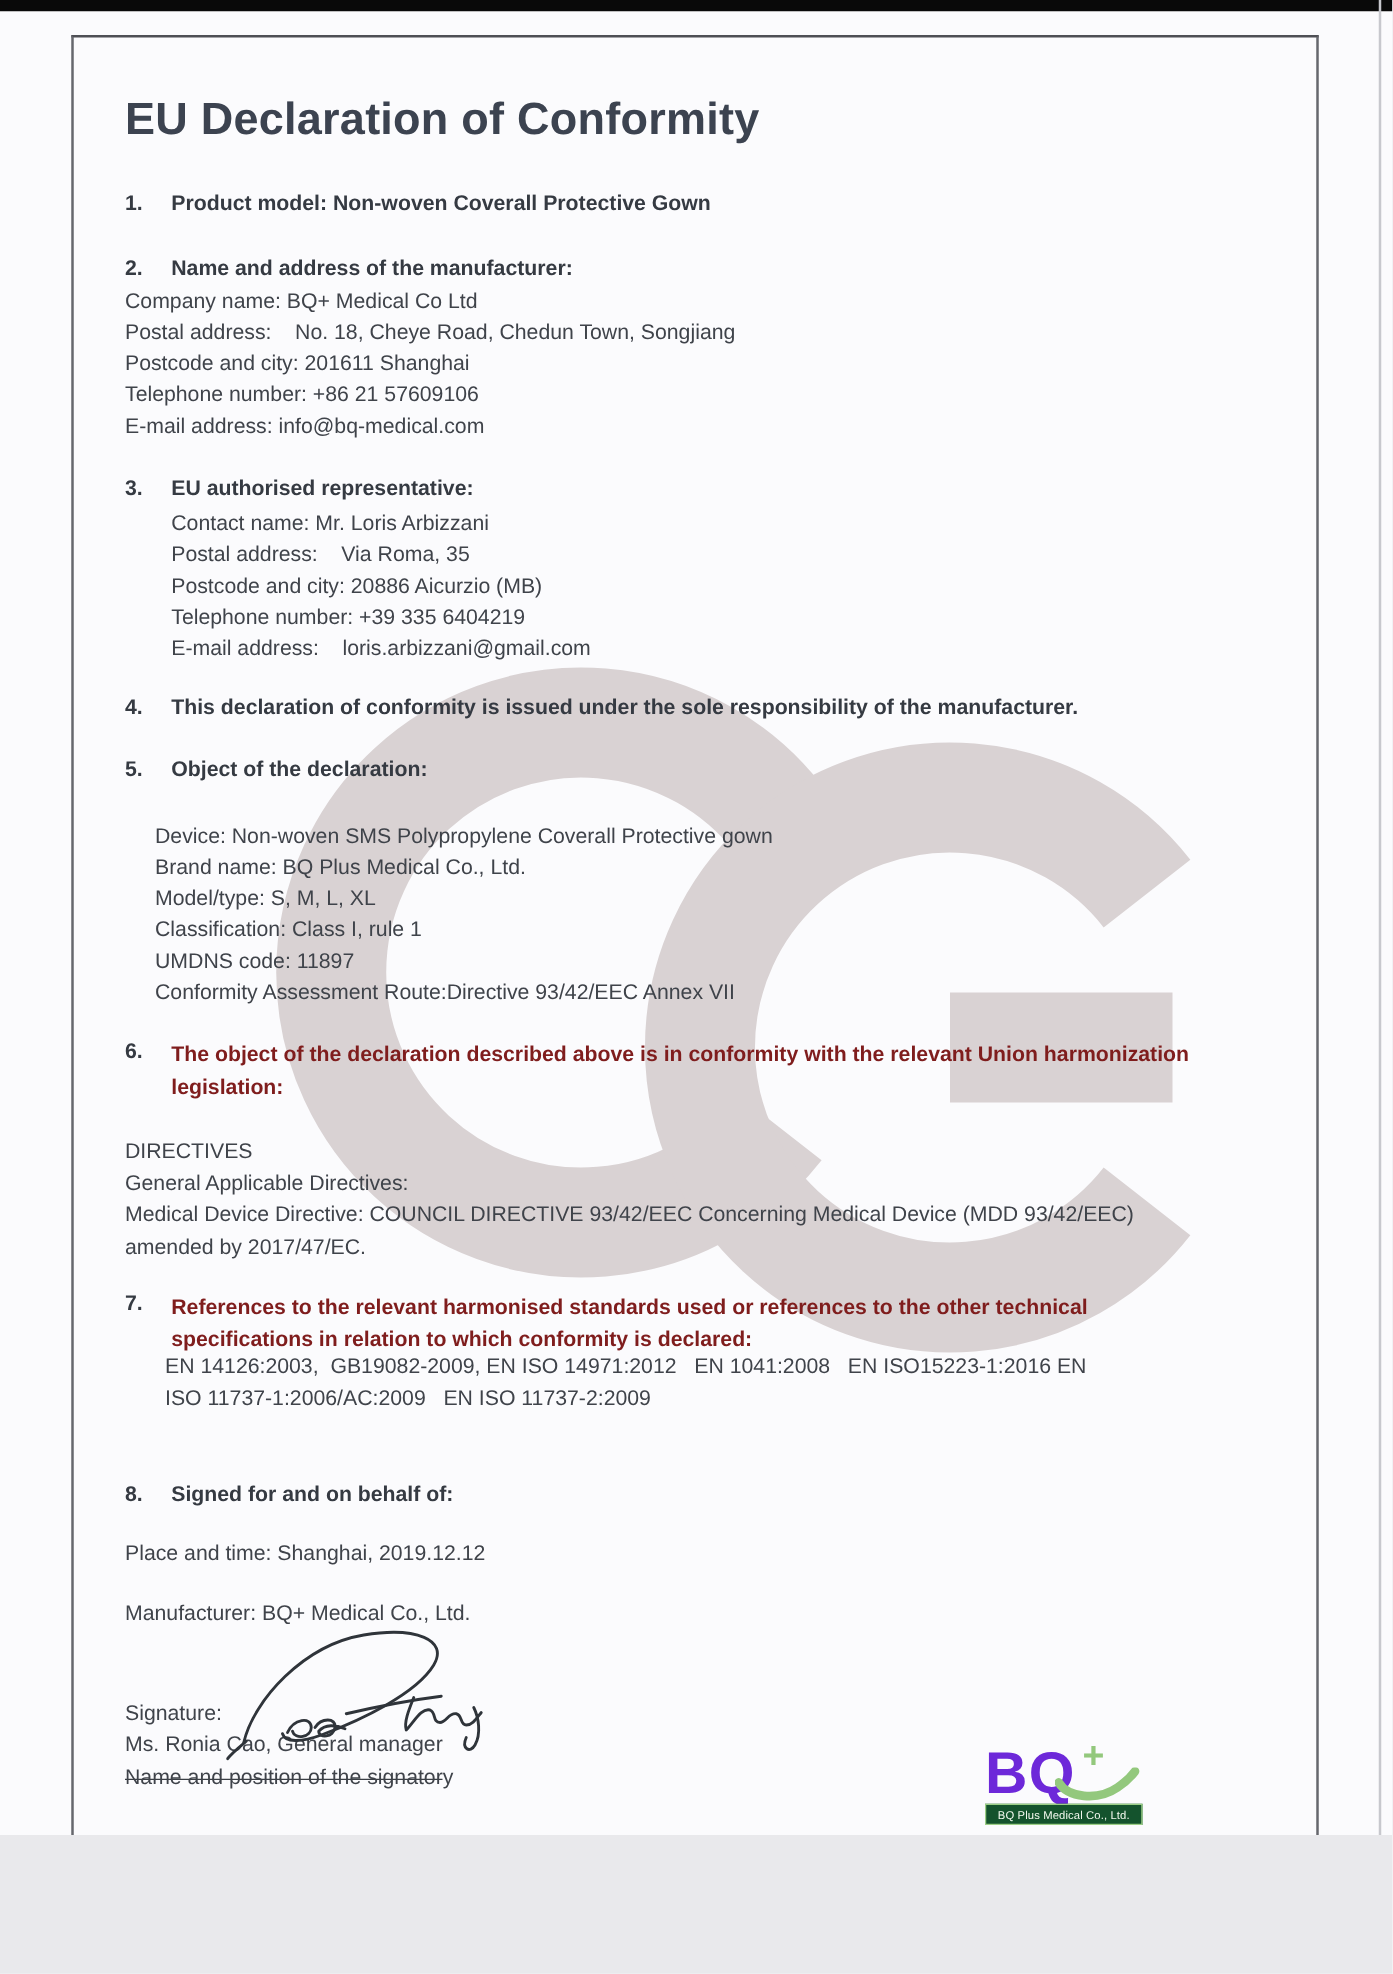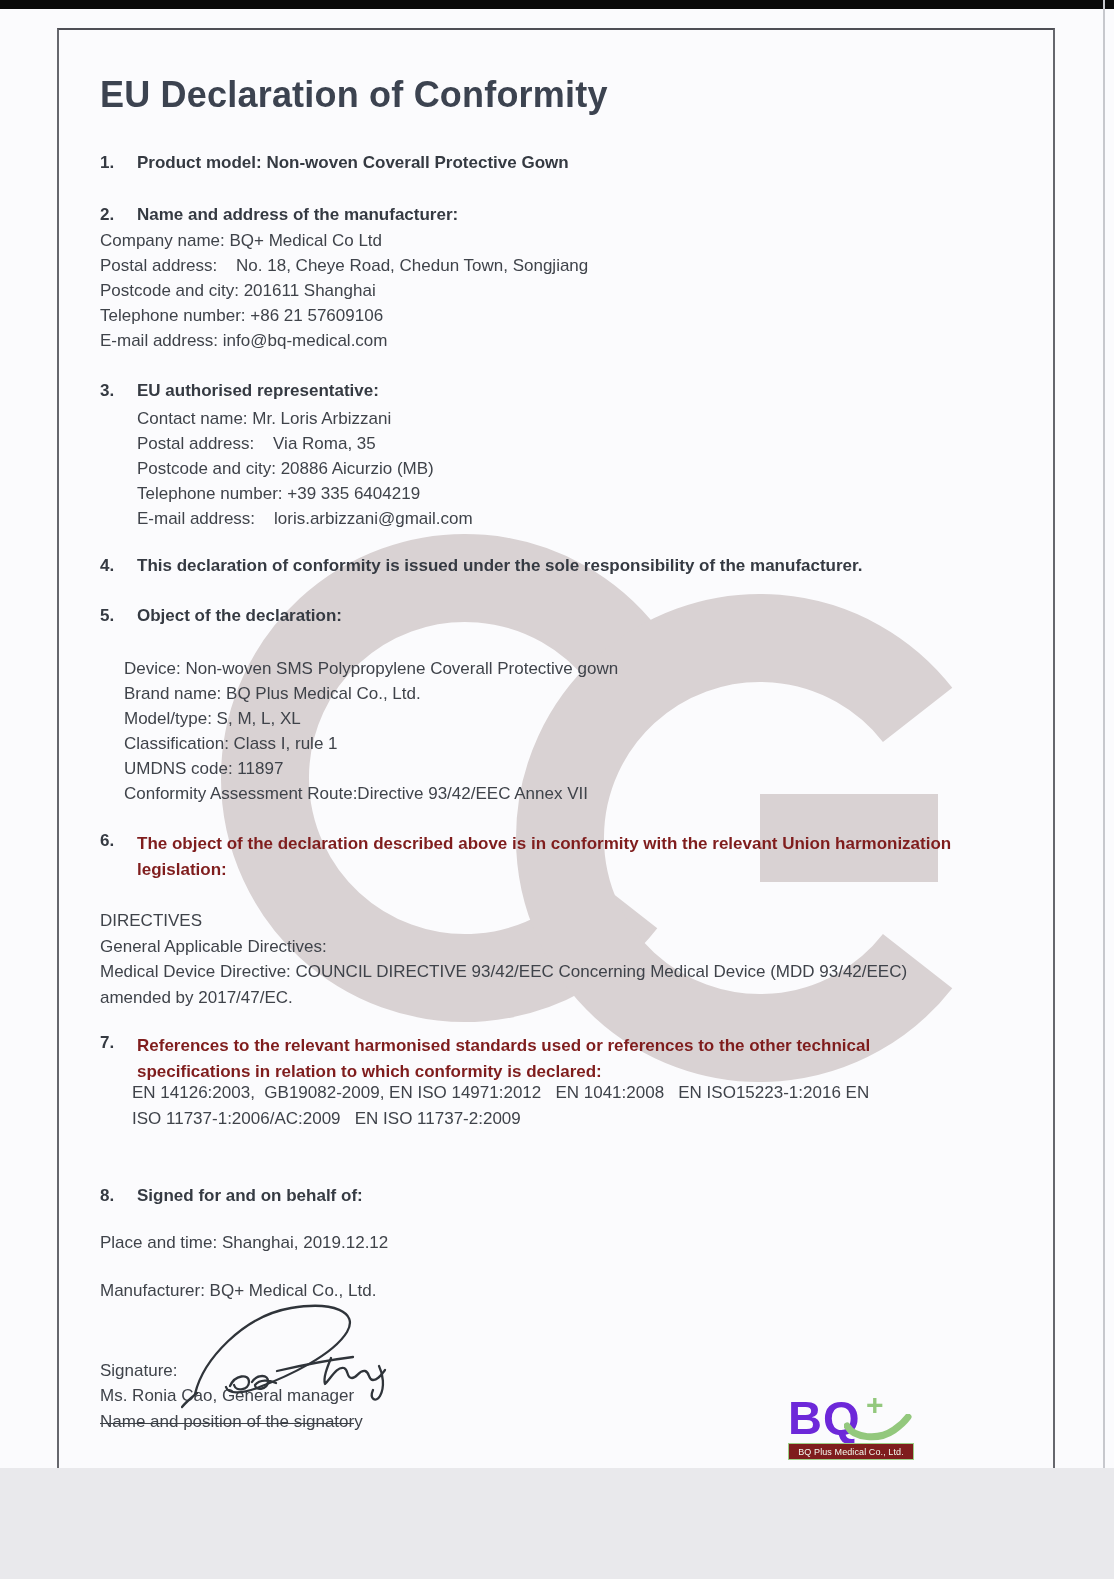--- a/index.html
+++ b/index.html
@@ -65,21 +65,21 @@
     font-size:47px;font-weight:700;color:#6d28d9;letter-spacing:1px;
     font-family:"Liberation Sans",sans-serif;
   }
   .logo-plus{
     position:absolute;left:80px;top:-2px;
     font-size:30px;font-weight:700;color:#93c87d;
   }
   .logo-swoosh{position:absolute;left:58px;top:24px;}
   .logo-bar{
     position:absolute;left:2px;top:53px;width:124px;height:15px;
-    background:#7f1d1d;border:1px solid #9ccf86;
+    background:#14532d;border:1px solid #9ccf86;
     display:flex;align-items:center;justify-content:center;
   }
   .logo-bar-text{
     font-size:9px;color:#f4faf0;white-space:nowrap;letter-spacing:0.1px;
   }
 </style>
 </head>
 <body>
 
 <div class="page">

